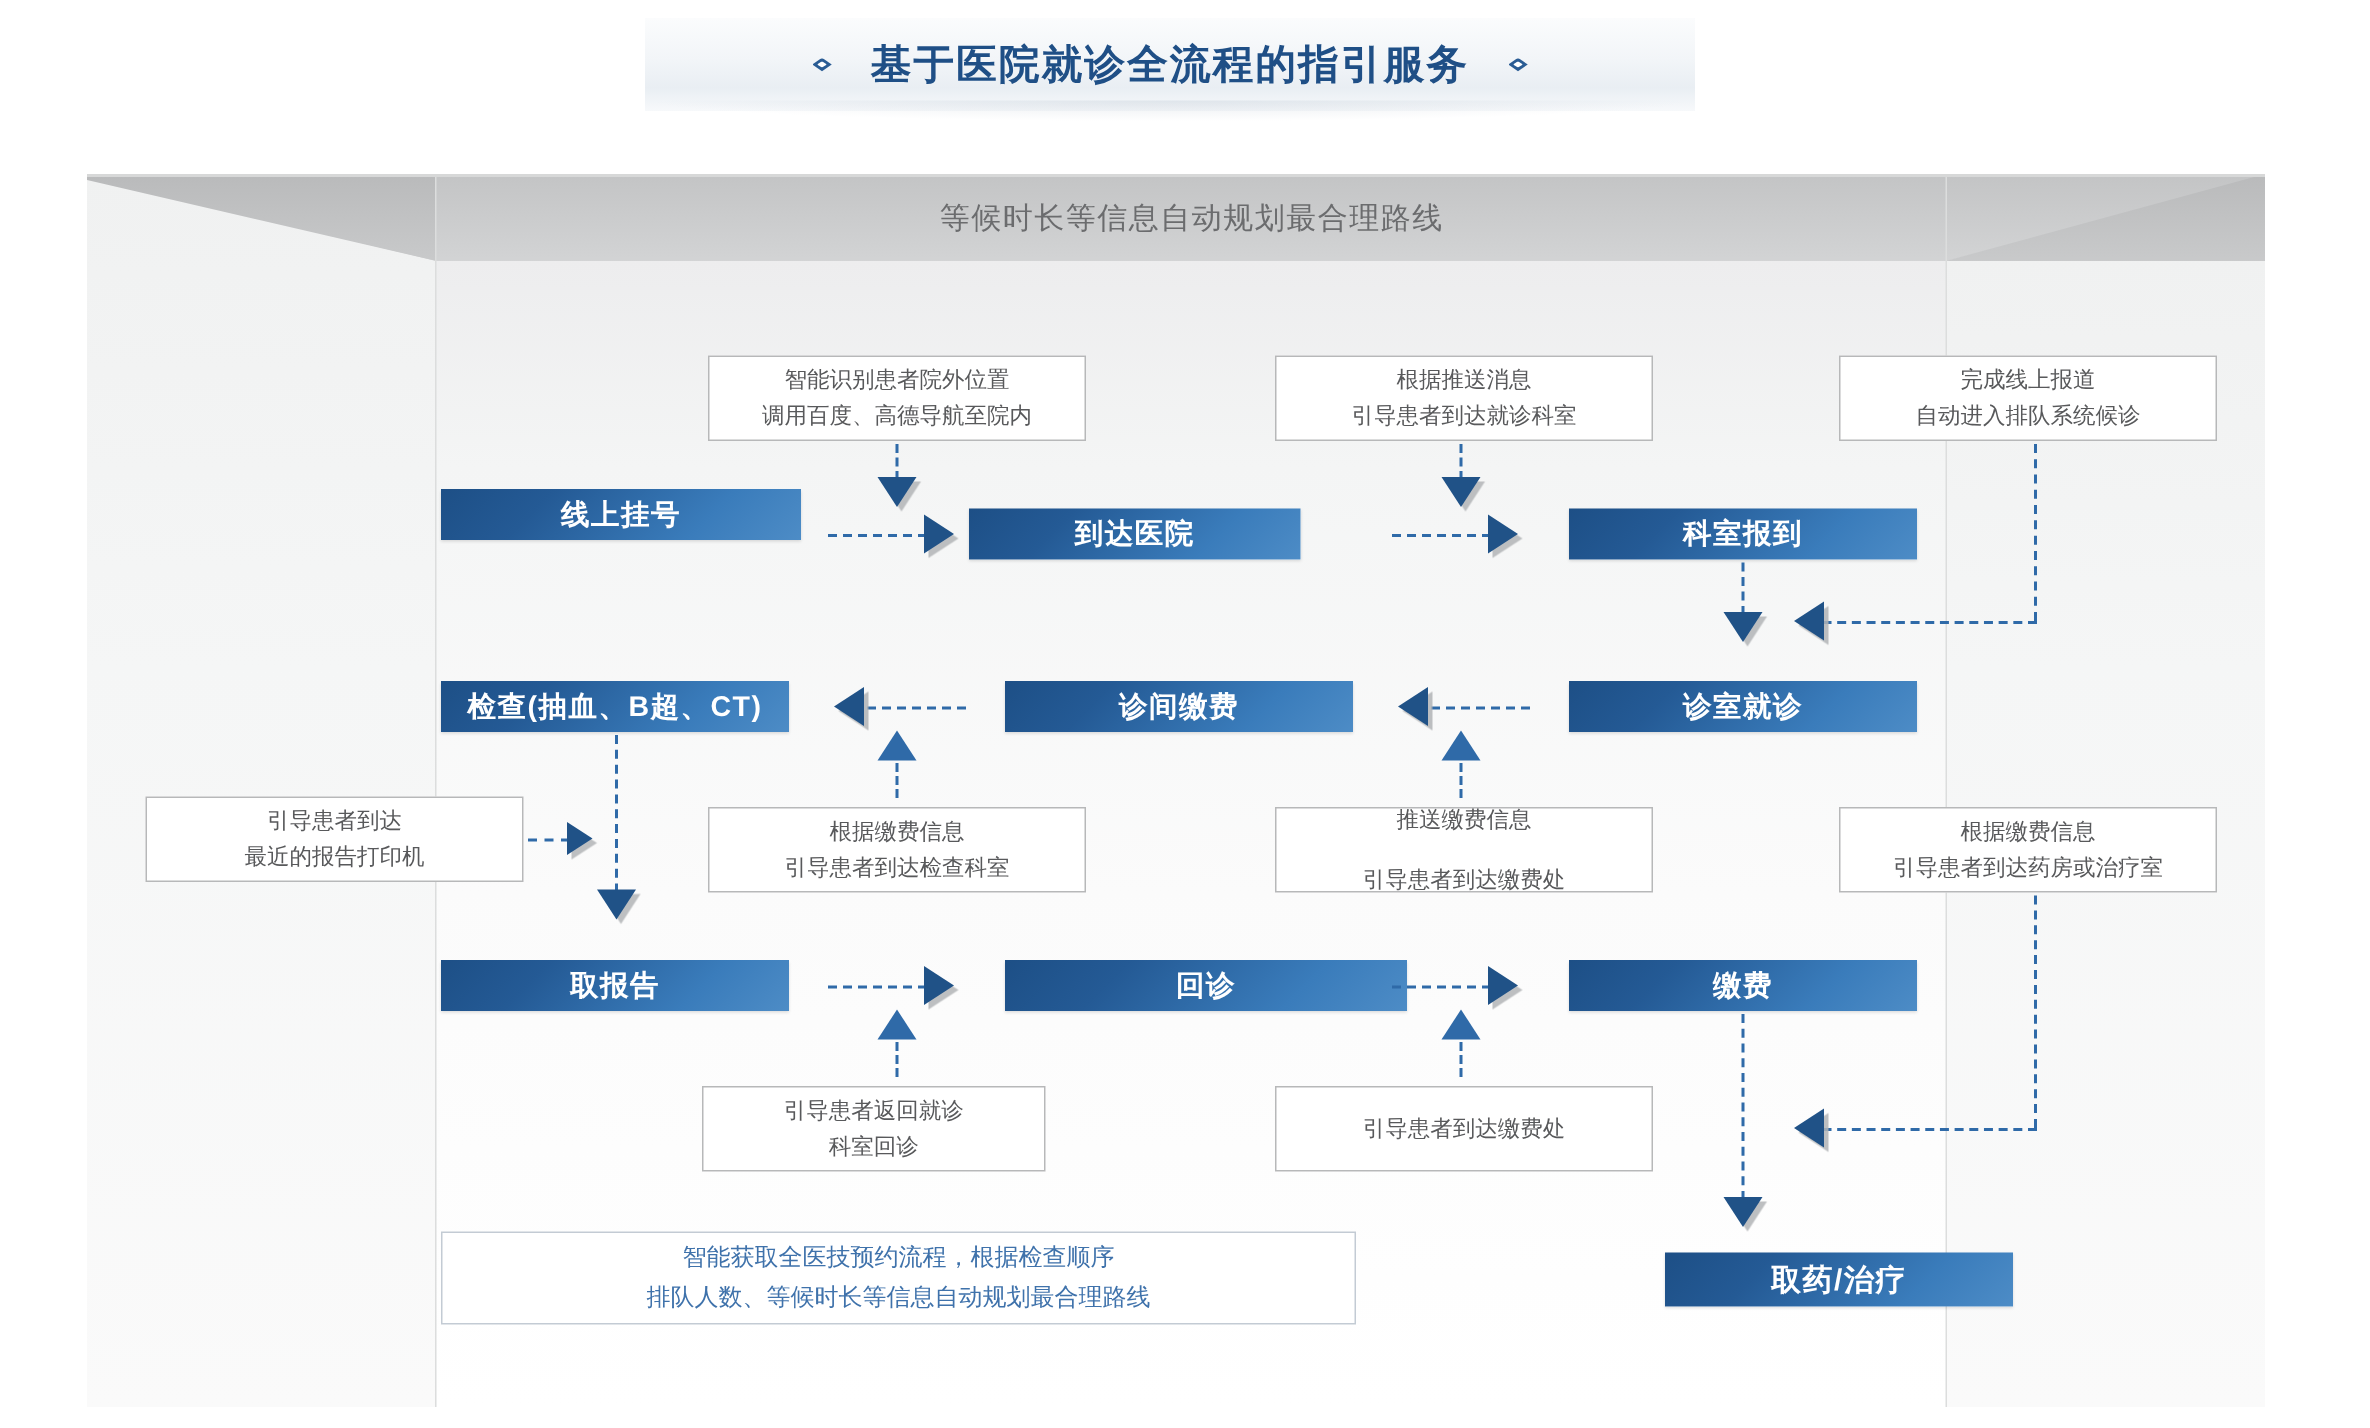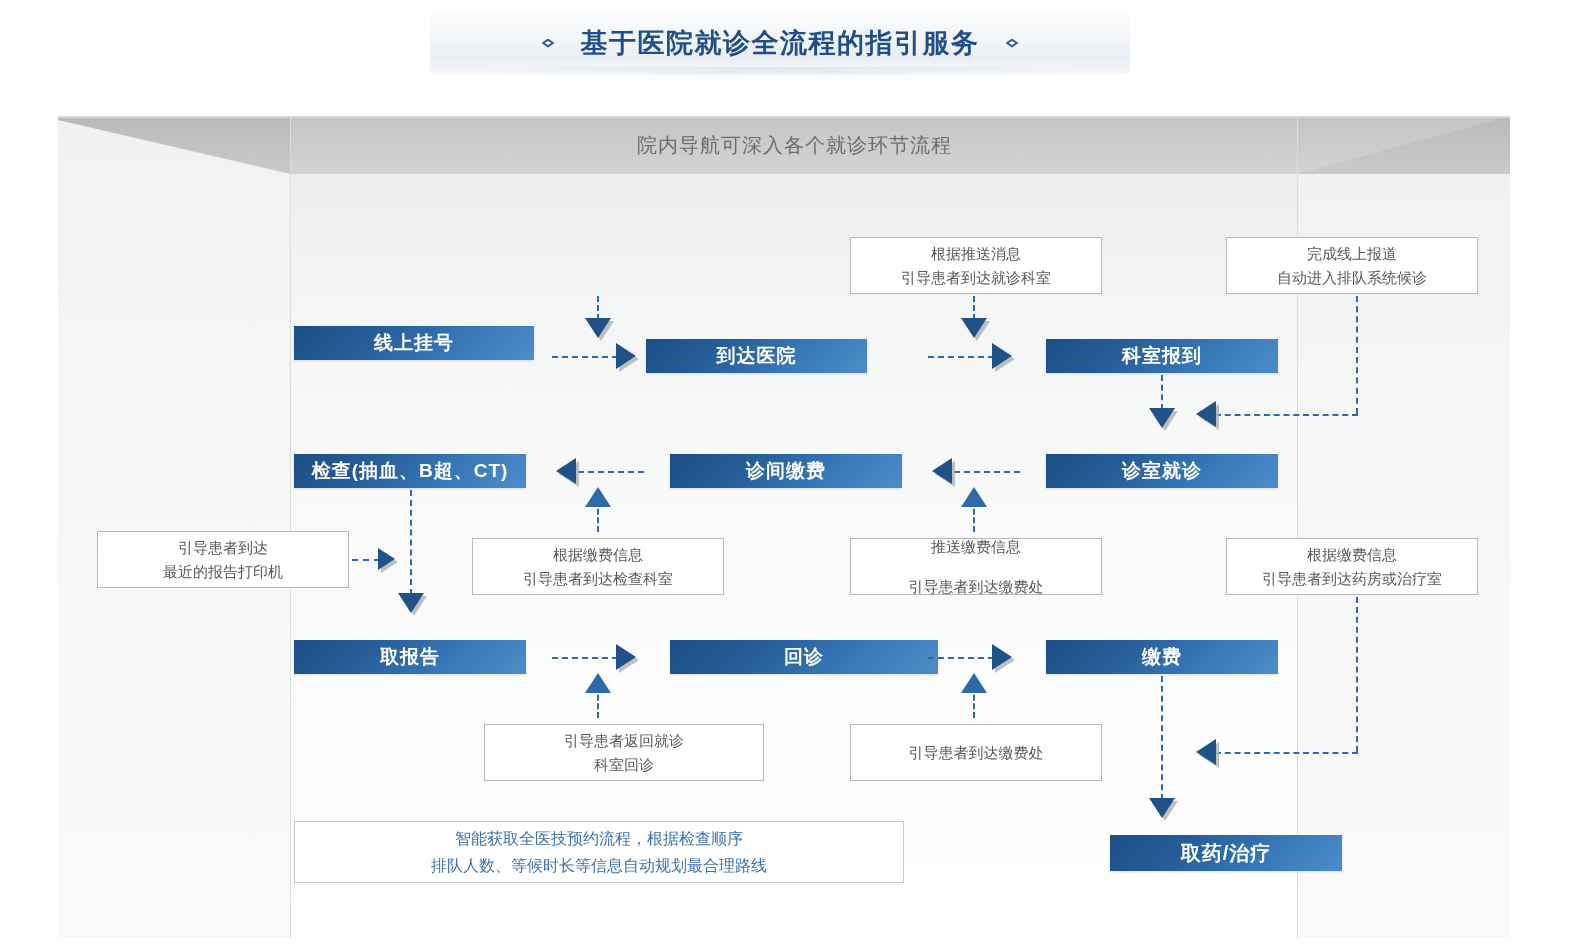--- a/index.html
+++ b/index.html
@@ -153,23 +153,27 @@
     <div class="wall-left"></div>
     <div class="wall-right"></div>
     <div class="floor-panel"></div>
     <div class="ceiling"></div>
     <div class="wall-left-shade"></div>
     <div class="wall-right-shade"></div>
     <div class="divider-left"></div>
     <div class="divider-right"></div>
     <div class="frame-top-line"></div>
 
-    <div class="subtitle">院内导航可深入各个就诊环节流程</div>
-  </div>
-
+    <div class="subtitle">等候时长等信息自动规划最合理路线</div>
+  </div>
+
+  <div class="note" style="left:472px; top:237px; width:252px; height:57px;">
+    <span>智能识别患者院外位置</span>
+    <span>调用百度、高德导航至院内</span>
+  </div>
   <div class="note" style="left:850px; top:237px; width:252px; height:57px;">
     <span>根据推送消息</span>
     <span>引导患者到达就诊科室</span>
   </div>
   <div class="note" style="left:1226px; top:237px; width:252px; height:57px;">
     <span>完成线上报道</span>
     <span>自动进入排队系统候诊</span>
   </div>
 
   <div class="vdash" style="left:597px; top:296px; height:24px;"></div>
@@ -245,21 +249,21 @@
   <div class="ar ar-right" style="left:992px; top:644px;"></div>
 
   <div class="vdash" style="left:597px; top:686px; height:32px;"></div>
   <div class="ar ar-up" style="left:585px; top:673px;"></div>
   <div class="vdash" style="left:973px; top:686px; height:32px;"></div>
   <div class="ar ar-up" style="left:961px; top:673px;"></div>
 
   <div class="vdash" style="left:1161px; top:676px; height:124px;"></div>
   <div class="ar ar-down" style="left:1149px; top:798px;"></div>
 
-  <div class="note" style="left:484px; top:724px; width:280px; height:57px;">
+  <div class="note" style="left:468px; top:724px; width:229px; height:57px;">
     <span>引导患者返回就诊</span>
     <span>科室回诊</span>
   </div>
   <div class="note" style="left:850px; top:724px; width:252px; height:57px;">
     <span>引导患者到达缴费处</span>
   </div>
 
   <div class="note wide-blue" style="left:294px; top:821px; width:610px; height:62px;">
     <span>智能获取全医技预约流程，根据检查顺序</span>
     <span>排队人数、等候时长等信息自动规划最合理路线</span>

